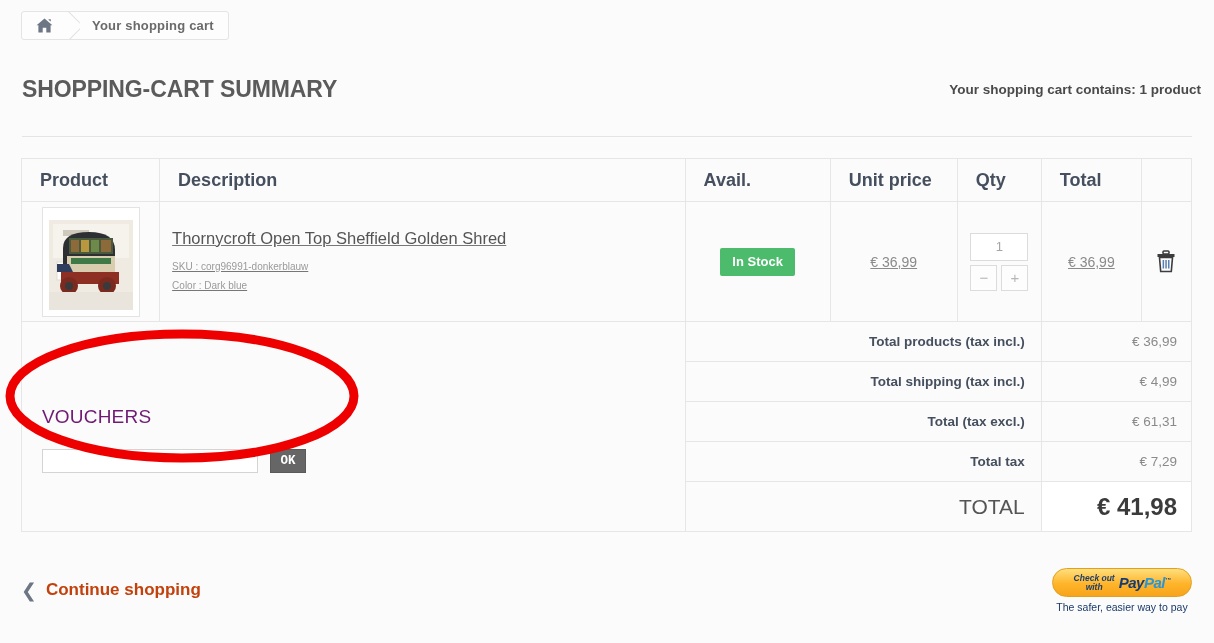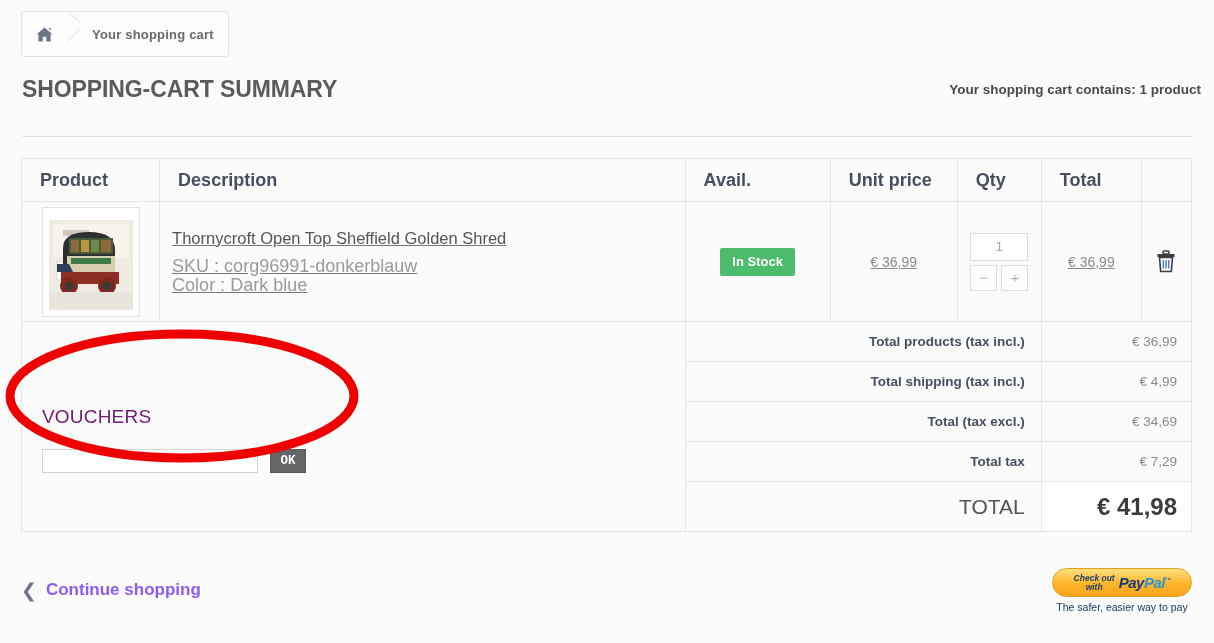--- a/index.html
+++ b/index.html
@@ -9,21 +9,21 @@
     background: #fbfbfb;
     font-family: "Liberation Sans", sans-serif;
     color: #777777;
     overflow: hidden;
   }
   .page { position: relative; width: 1214px; height: 643px; }
 
   
   .breadcrumb {
     position: absolute; left: 21px; top: 11px;
-    height: 46px;
+    height: 29px;
     display: flex; align-items: stretch;
     background: #fdfdfd;
     border: 1px solid #e4e4e4;
     border-radius: 3px;
   }
   .bc-home {
     display: flex; align-items: center; justify-content: center;
     width: 44px;
     position: relative;
   }
@@ -112,21 +112,21 @@
   }
   .thumb svg { display: block; }
 
   .desc-cell { padding: 0 0 0 12px; }
   .prod-name {
     font-size: 16.5px;
     color: #555555;
     margin-bottom: 9px;
   }
   .prod-attr {
-    font-size: 18px;
+    font-size: 10px;
     color: #9a9a9a;
     line-height: 19px;
   }
 
   .avail-cell { text-align: center; padding: 0; }
   .badge-instock {
     display: inline-block;
     padding: 6px 12px 7px;
     background: #4cbb6c;
     color: #ffffff;
@@ -232,21 +232,21 @@
   }
 
   
   .continue {
     position: absolute; left: 21px; top: 580px;
     display: flex; align-items: center; gap: 9px;
     cursor: pointer;
   }
   .continue .chev { color: #6d7684; font-size: 19px; line-height: 1; }
   .continue .lbl {
-    font-size: 17px; font-weight: bold; color: #8b5cf6;
+    font-size: 17px; font-weight: bold; color: #c2410c;
   }
 
   .paypal {
     position: absolute; right: 22px; top: 568px;
     width: 140px;
     text-align: center;
     cursor: pointer;
   }
   .paypal-btn {
     width: 140px; height: 29px;
@@ -396,21 +396,21 @@
         </td>
         <td class="tot-label" colspan="3">Total products (tax incl.)</td>
         <td class="tot-value" colspan="2">€ 36,99</td>
       </tr>
       <tr>
         <td class="tot-label" colspan="3">Total shipping (tax incl.)</td>
         <td class="tot-value" colspan="2">€ 4,99</td>
       </tr>
       <tr>
         <td class="tot-label" colspan="3">Total (tax excl.)</td>
-        <td class="tot-value" colspan="2">€ 34,69</td>
+        <td class="tot-value" colspan="2">€ 61,31</td>
       </tr>
       <tr>
         <td class="tot-label" colspan="3">Total tax</td>
         <td class="tot-value" colspan="2">€ 7,29</td>
       </tr>
       <tr class="grand">
         <td class="tot-label" colspan="3">TOTAL</td>
         <td class="tot-value" colspan="2">€ 41,98</td>
       </tr>
     </tbody>

